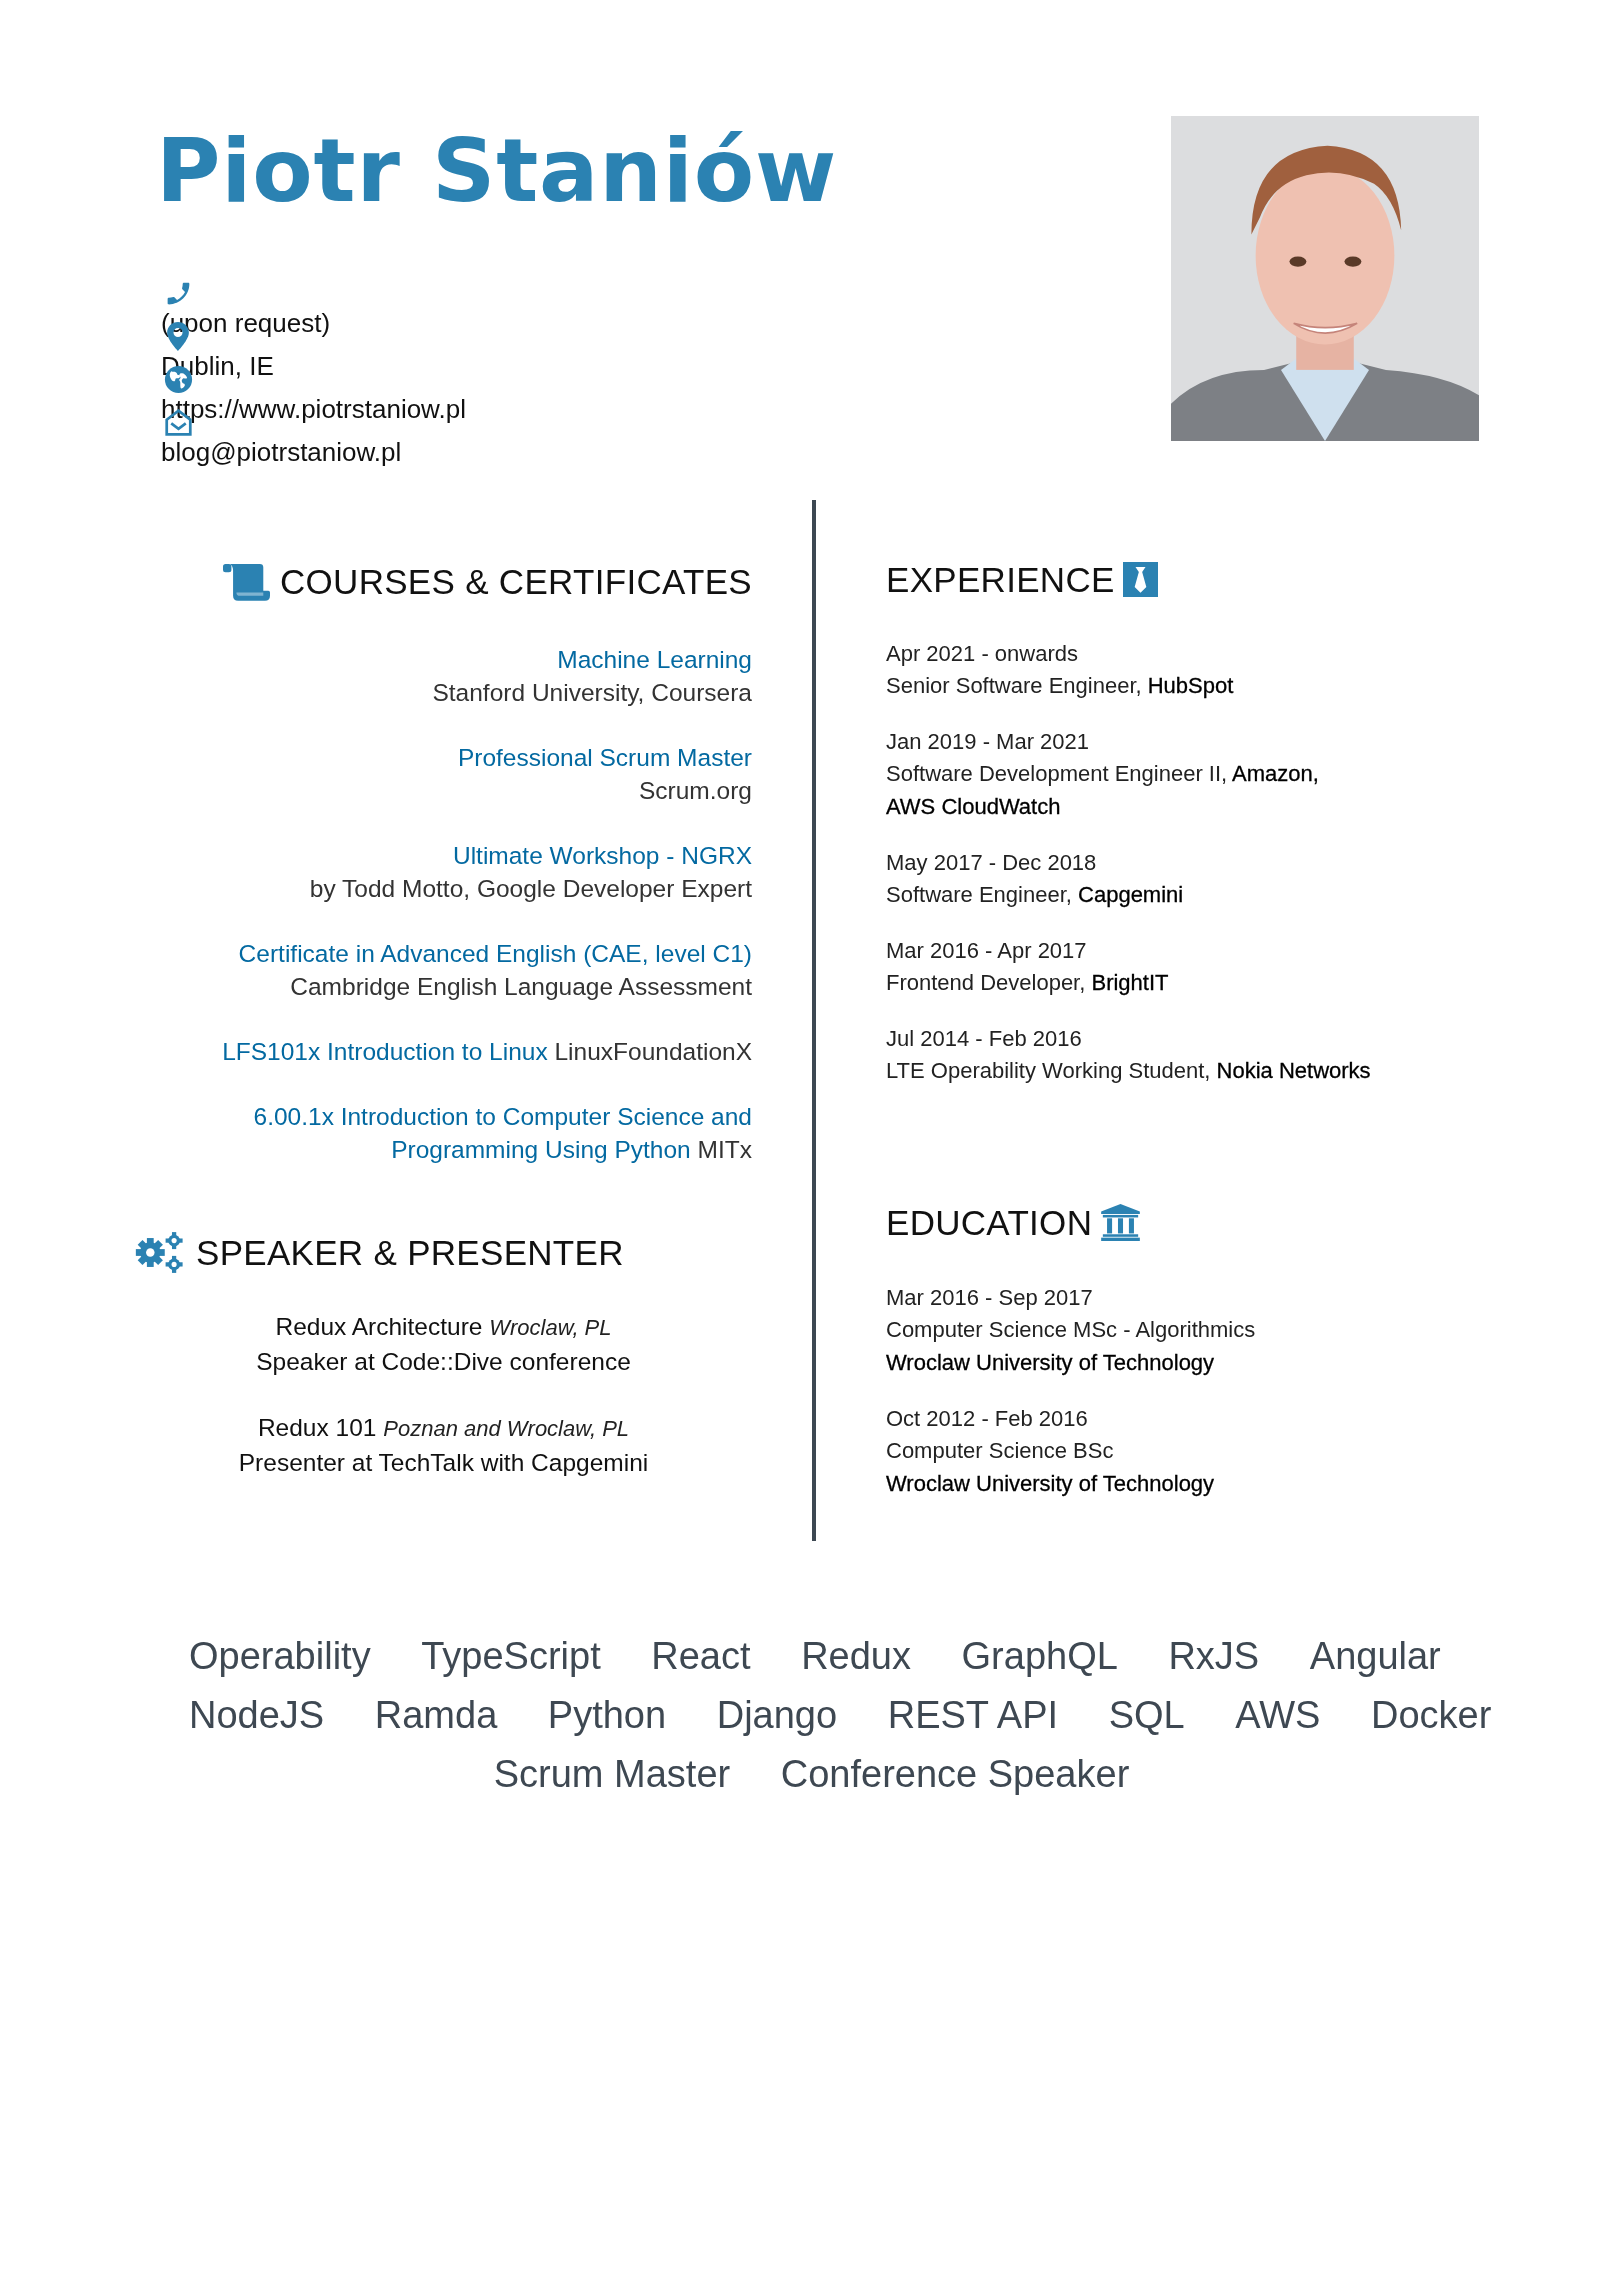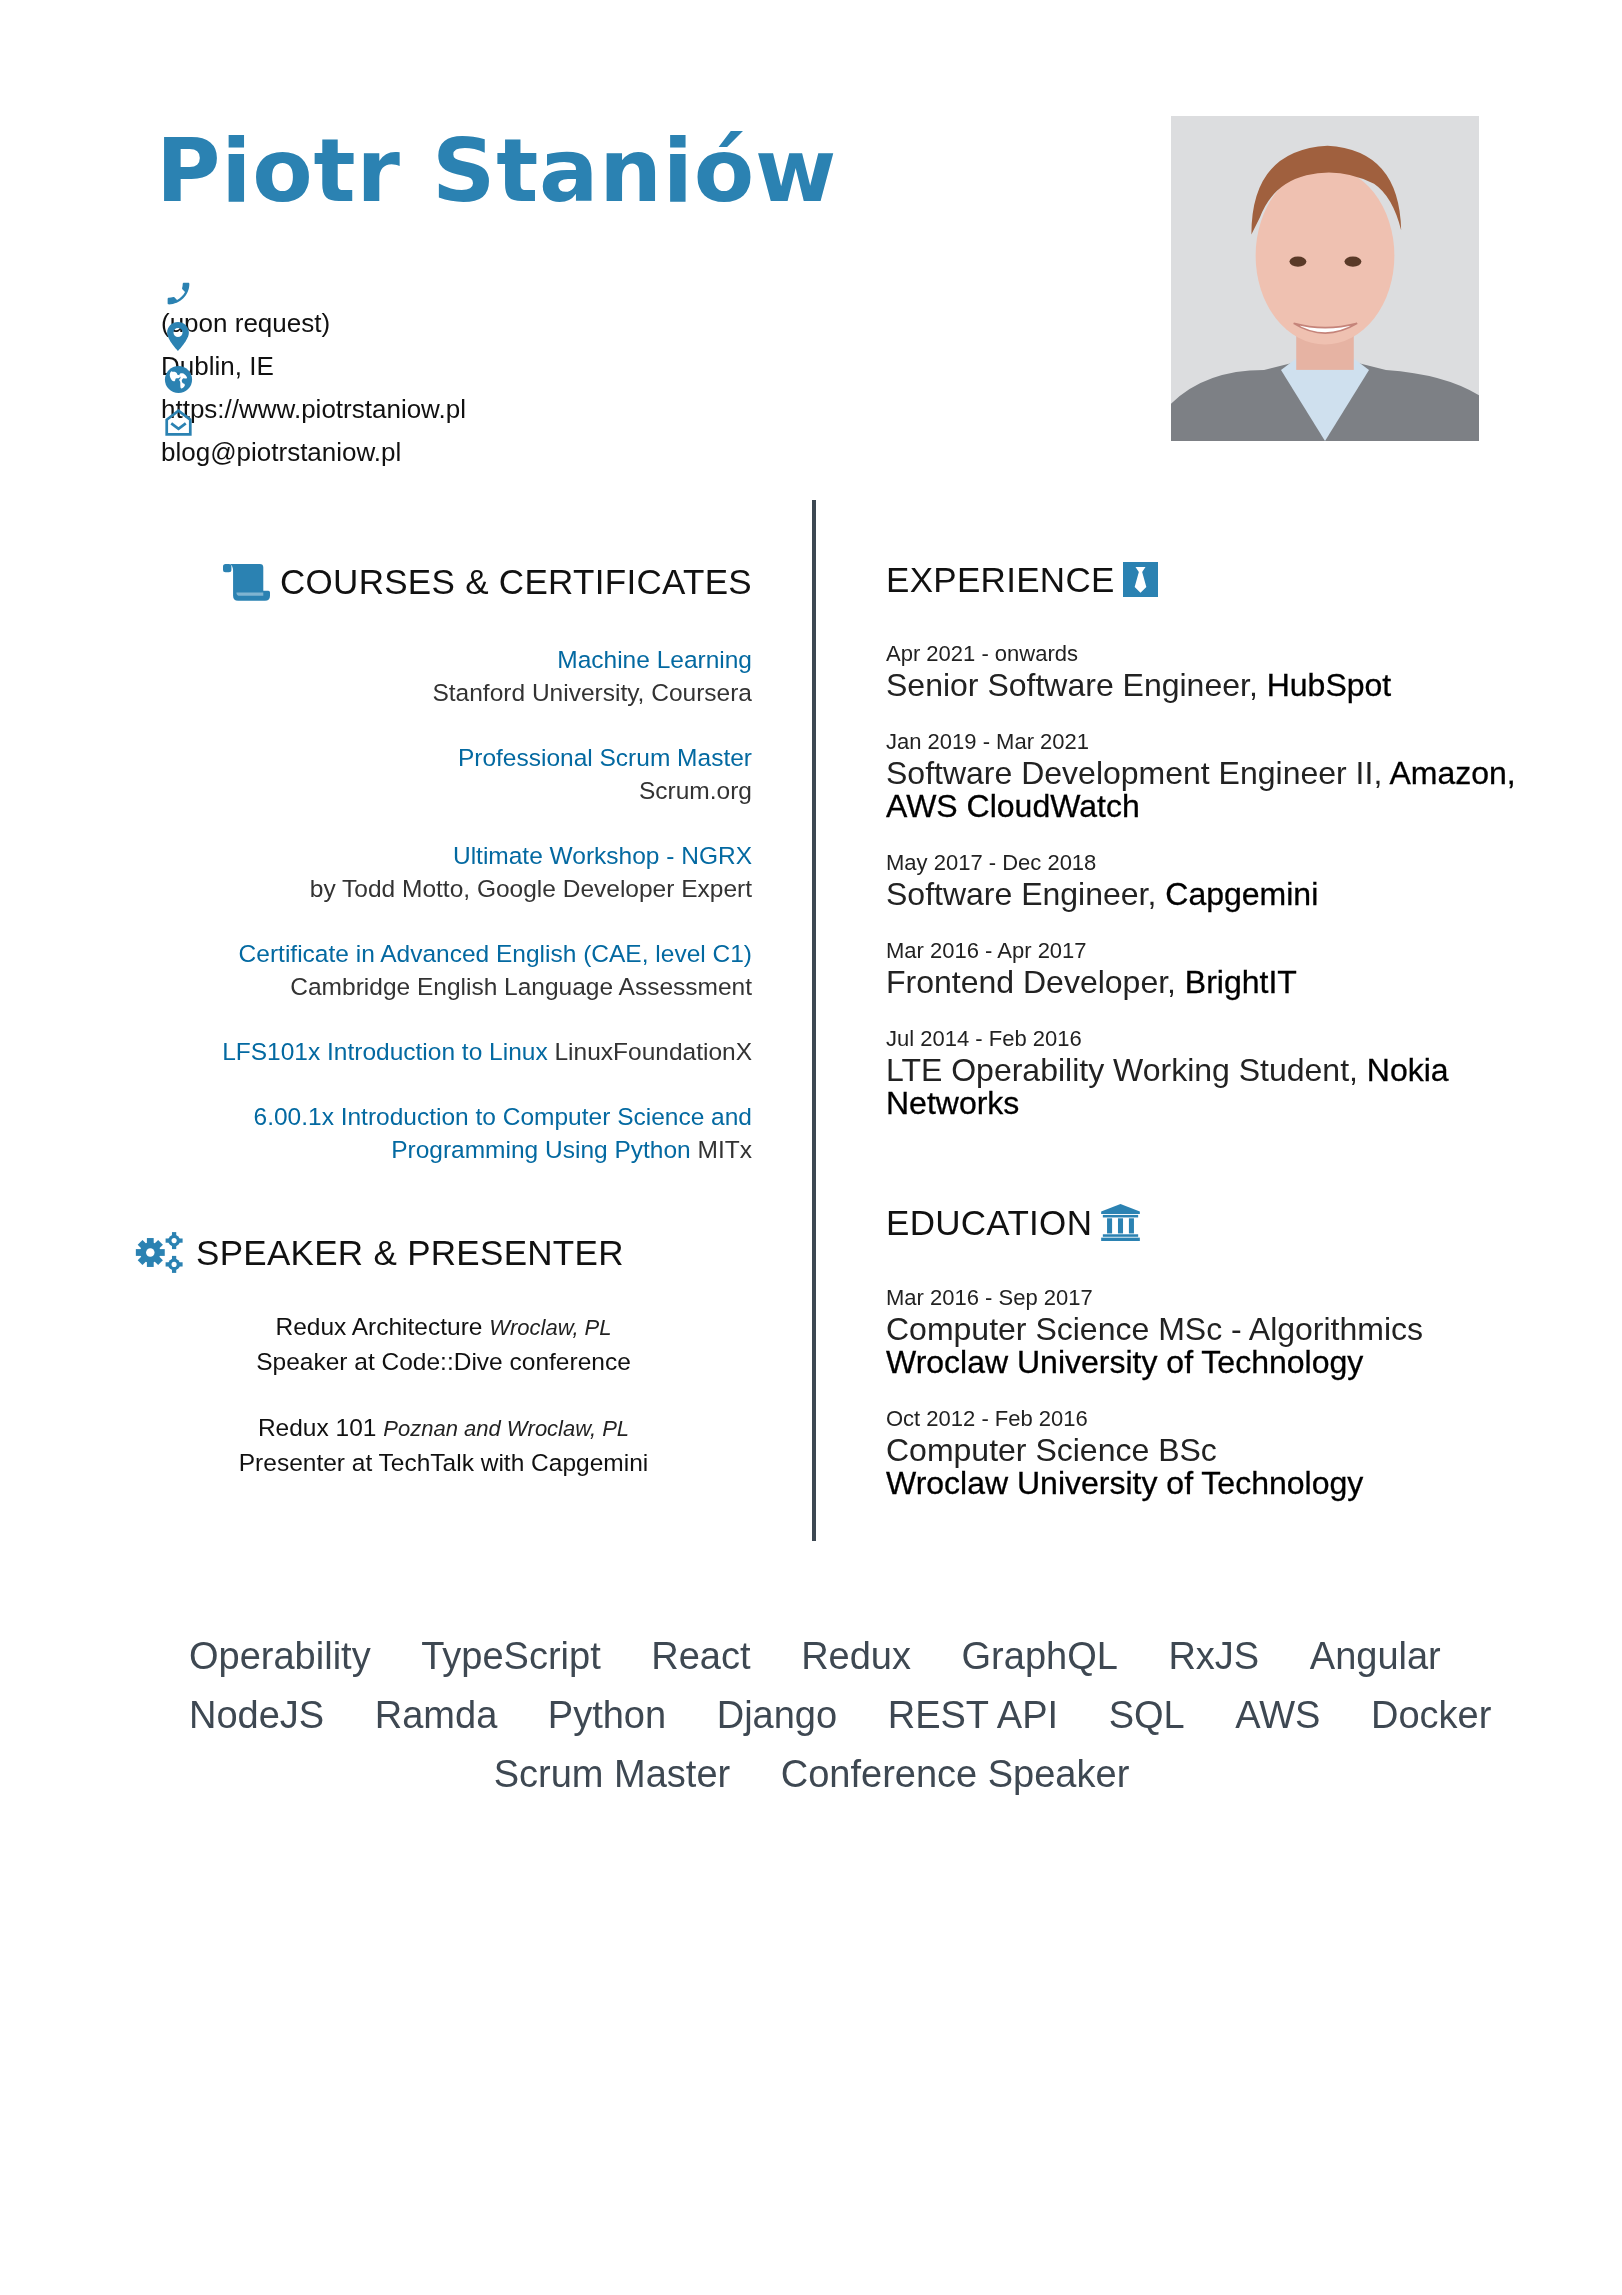--- a/index.html
+++ b/index.html
@@ -34,21 +34,21 @@
   .talk { margin-top: 32px; font-size: 24.5px; line-height: 34px; }
   .talk .it { font-style: italic; font-size: 22px; color: #222; }
   .talk .b { color: #111; }
 
   
   .right-col { left: 886px; top: 562px; width: 642px; }
   .right-col .section-title .sicon { margin-left: 8.5px; margin-right: 0; }
   .job { margin-top: 25px; }
   .job-first { margin-top: 42px; }
   .job .date { font-size: 22px; color: #222; line-height: 30px; }
-  .job .role { font-size: 32px; color: #222; line-height: 33px; }
+  .job .role { font-size: 22px; color: #222; line-height: 33px; }
   .job .role b { font-weight: 400; color: #000; -webkit-text-stroke: 0.3px #000; }
 
   .edu { left: 886px; top: 1204px; width: 642px; }
 
   
   .skills { left: 169px; top: 1627px; width: 1285px; text-align: center; }
   .skills-line { font-size: 38px; color: #3e4852; line-height: 59px; white-space: nowrap; }
   .skills-line span { margin: 0 20px; }
 </style>
 </head>

